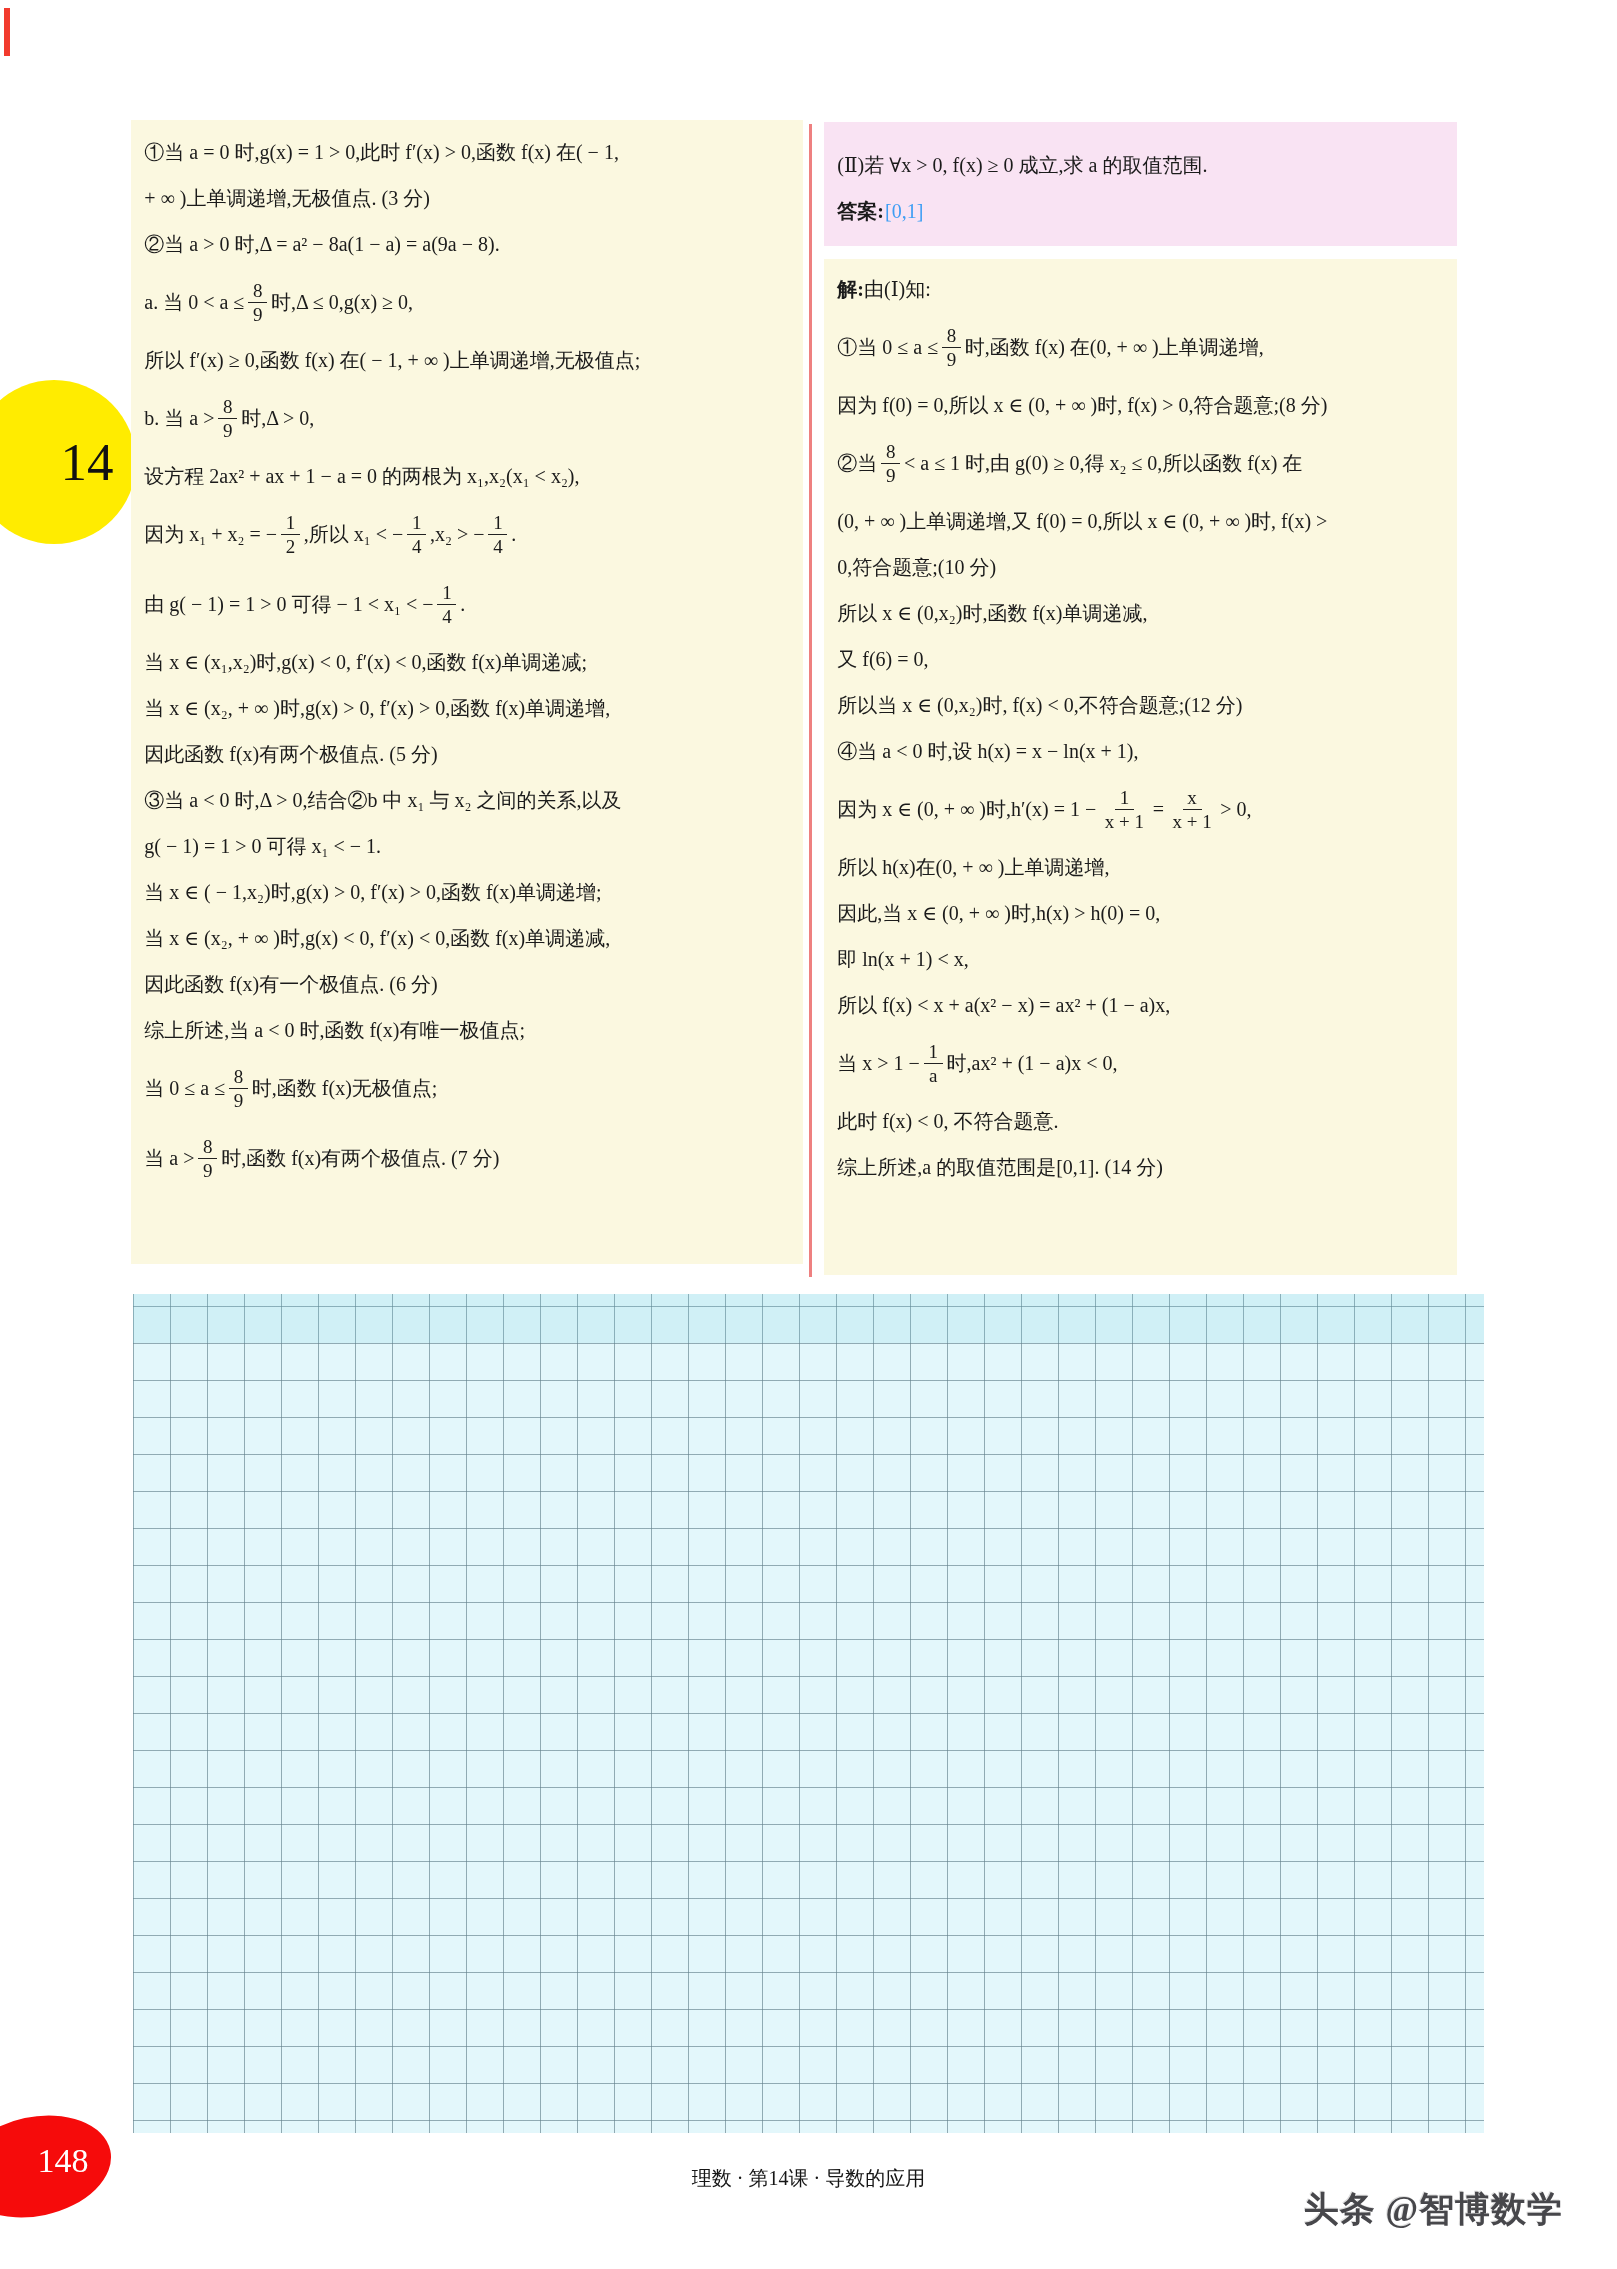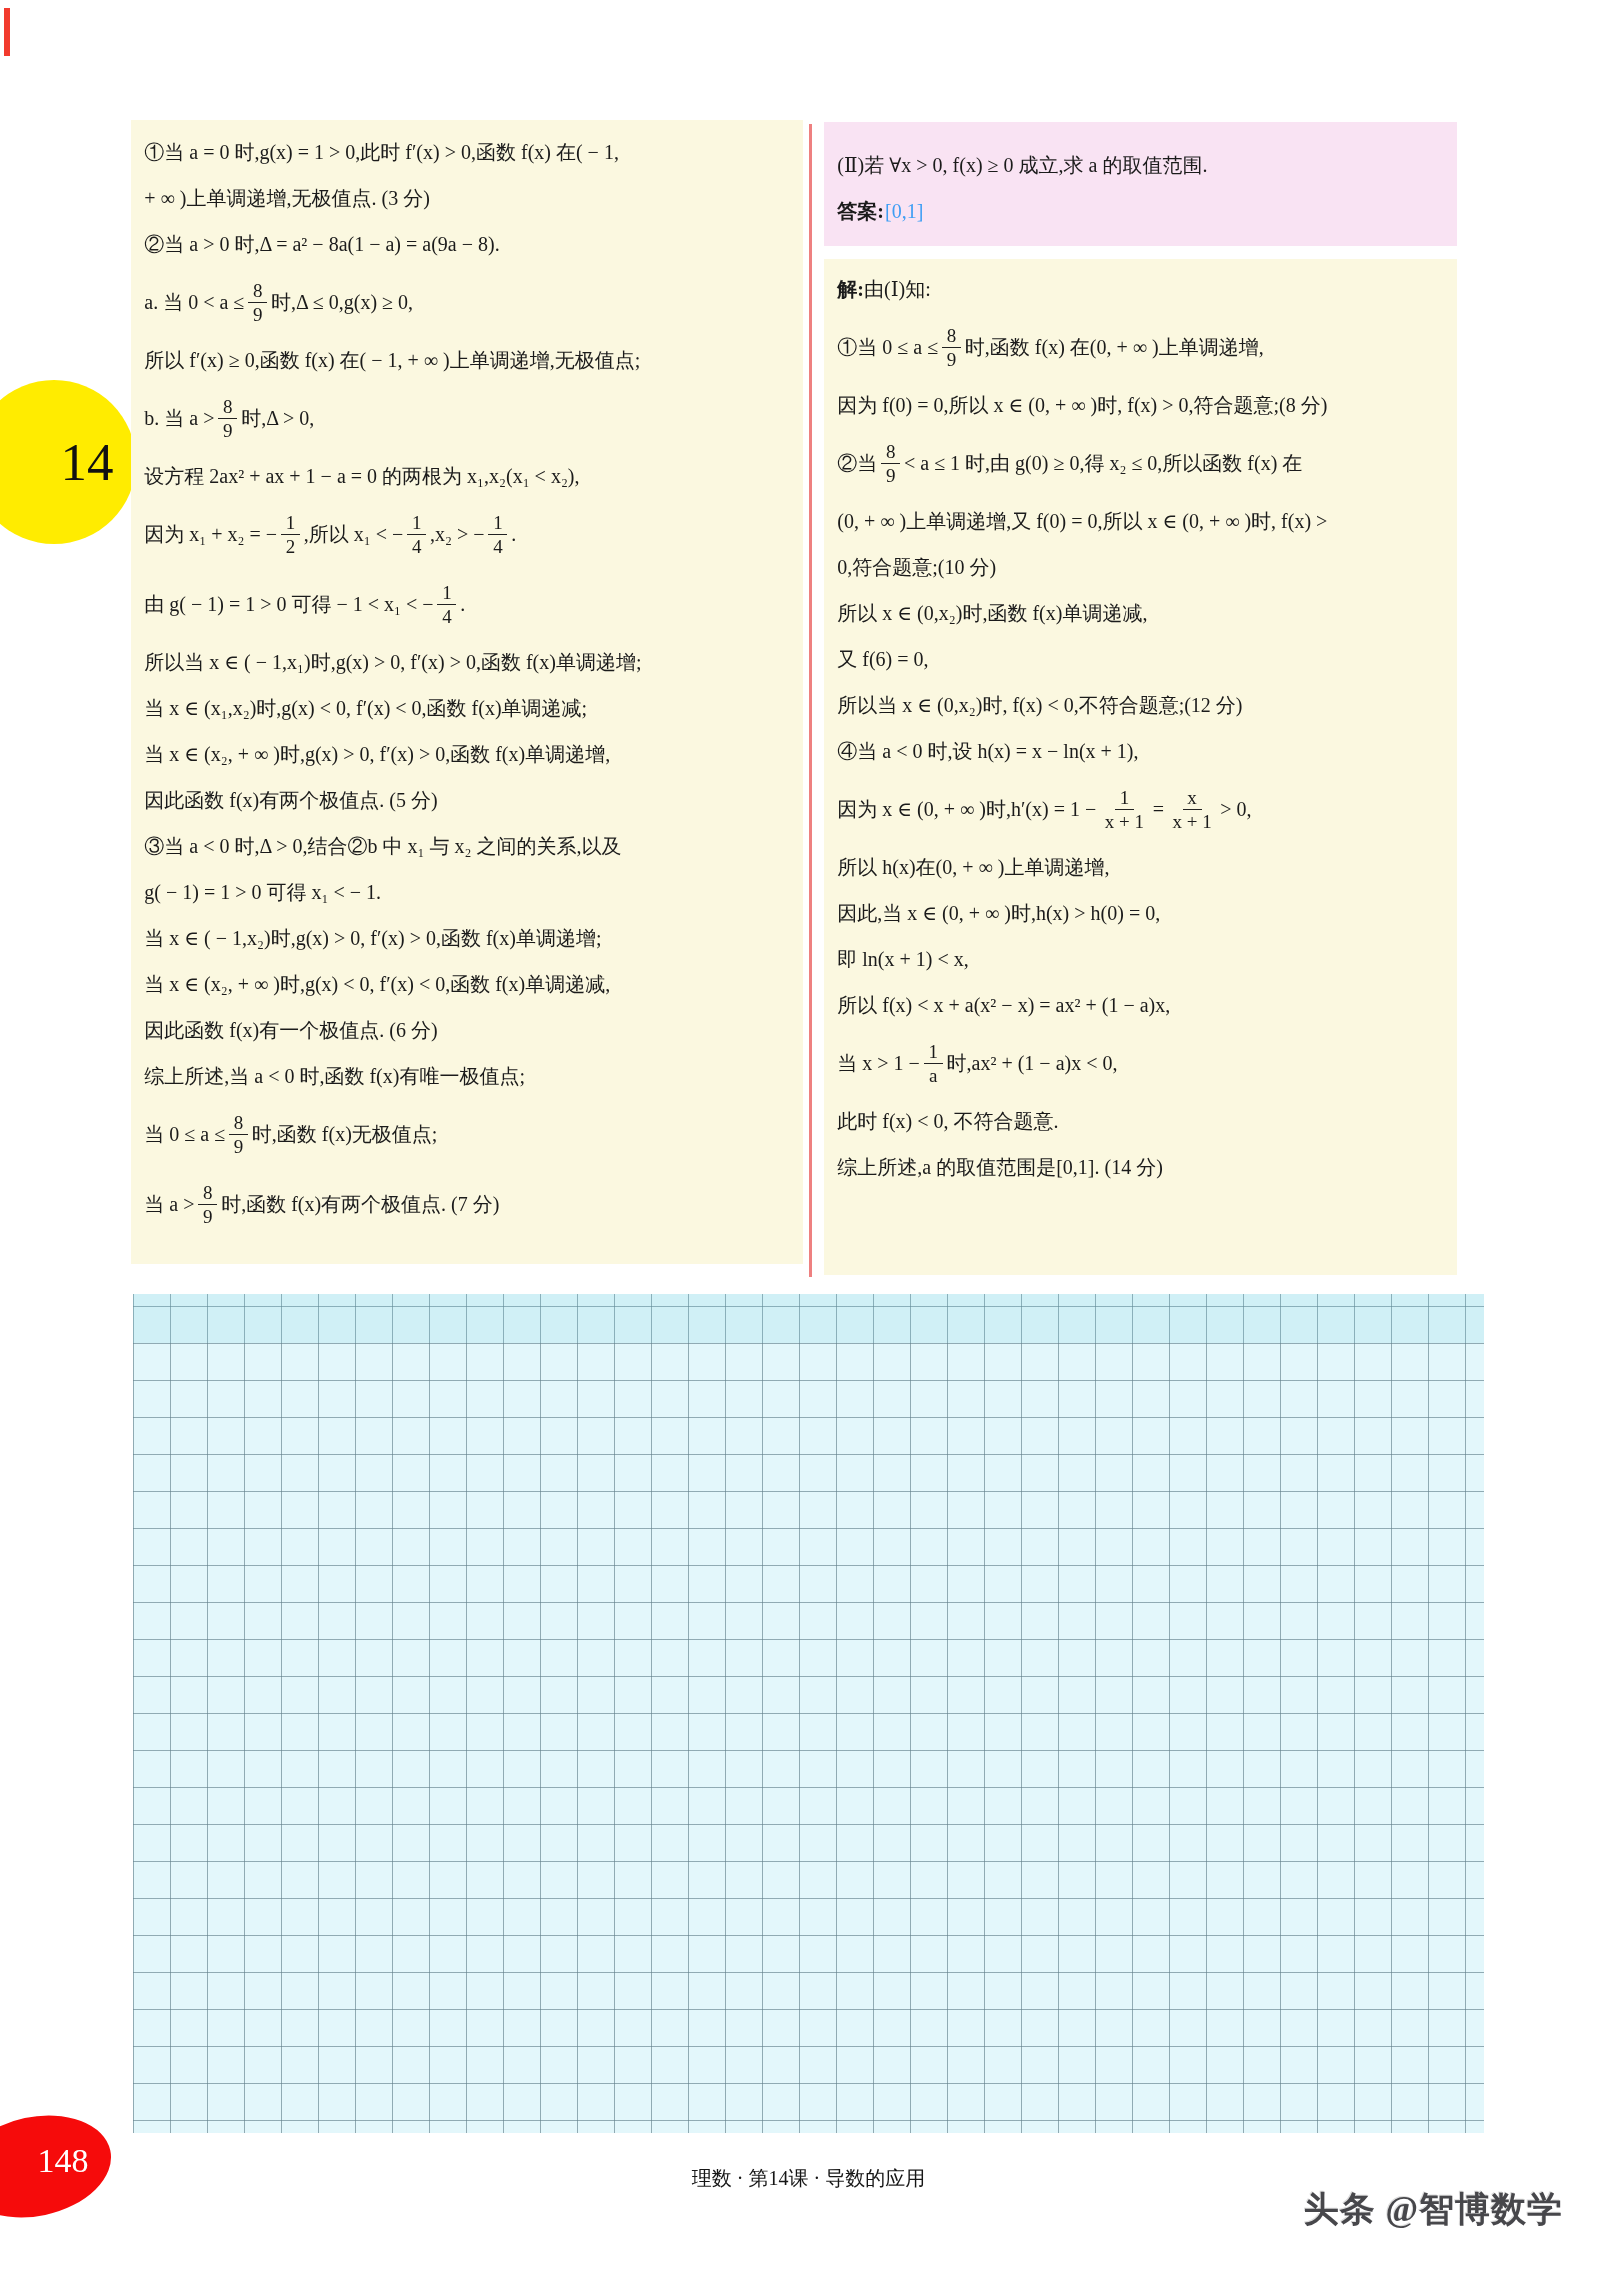--- a/index.html
+++ b/index.html
@@ -89,21 +89,20 @@
           <span class="num">1</span>
           <span class="den">4</span>
         </span>,x₂ &gt; − <span class="frac">
           <span class="num">1</span>
           <span class="den">4</span>
         </span>.</div>
       <div class="tline tall">由 g( − 1) = 1 &gt; 0 可得 − 1 &lt; x₁ &lt; − <span class="frac">
           <span class="num">1</span>
           <span class="den">4</span>
         </span>.</div>
-      <div class="tline">所以当 x ∈ ( − 1,x₁)时,g(x) &gt; 0, f′(x) &gt; 0,函数 f(x)单调递增;</div>
       <div class="tline">当 x ∈ (x₁,x₂)时,g(x) &lt; 0, f′(x) &lt; 0,函数 f(x)单调递减;</div>
       <div class="tline">当 x ∈ (x₂, + ∞ )时,g(x) &gt; 0, f′(x) &gt; 0,函数 f(x)单调递增,</div>
       <div class="tline">因此函数 f(x)有两个极值点. (5 分)</div>
       <div class="tline">③当 a &lt; 0 时,Δ &gt; 0,结合②b 中 x₁ 与 x₂ 之间的关系,以及</div>
       <div class="tline">g( − 1) = 1 &gt; 0 可得 x₁ &lt; − 1.</div>
       <div class="tline">当 x ∈ ( − 1,x₂)时,g(x) &gt; 0, f′(x) &gt; 0,函数 f(x)单调递增;</div>
       <div class="tline">当 x ∈ (x₂, + ∞ )时,g(x) &lt; 0, f′(x) &lt; 0,函数 f(x)单调递减,</div>
       <div class="tline">因此函数 f(x)有一个极值点. (6 分)</div>
       <div class="tline">综上所述,当 a &lt; 0 时,函数 f(x)有唯一极值点;</div>
       <div class="tline tall">当 0 ≤ a ≤ <span class="frac">

